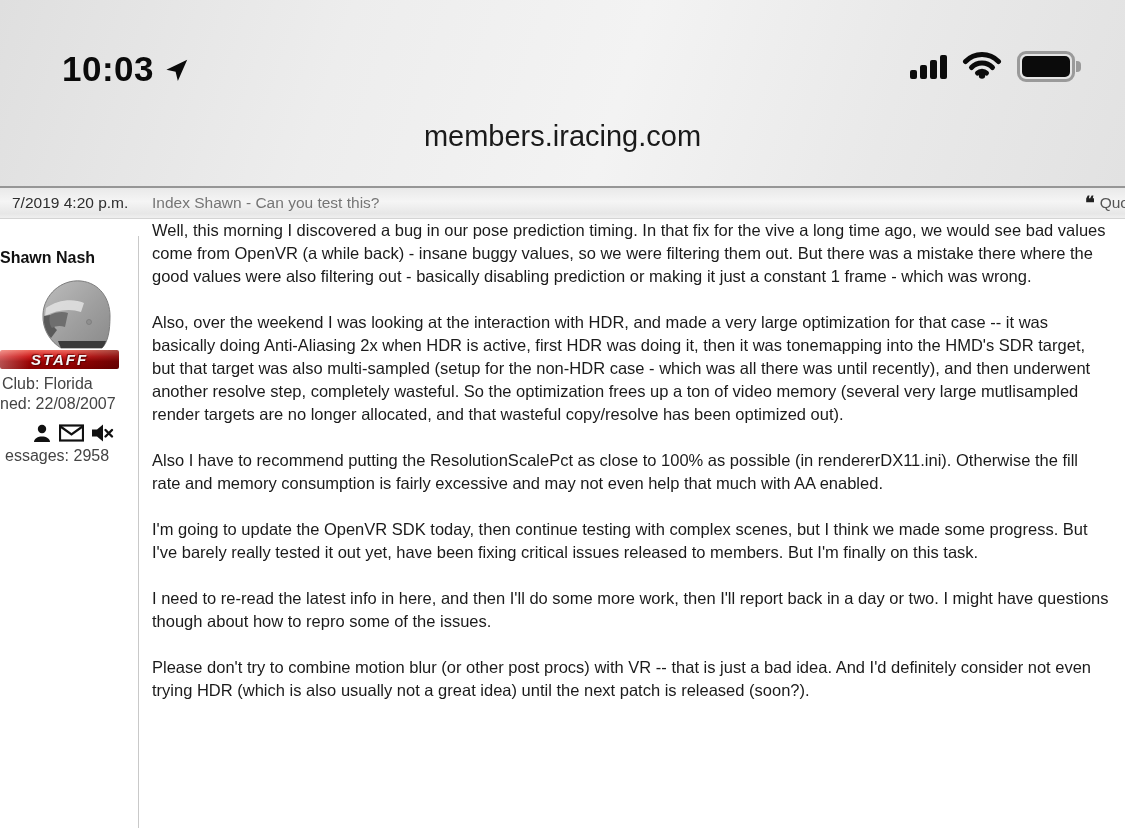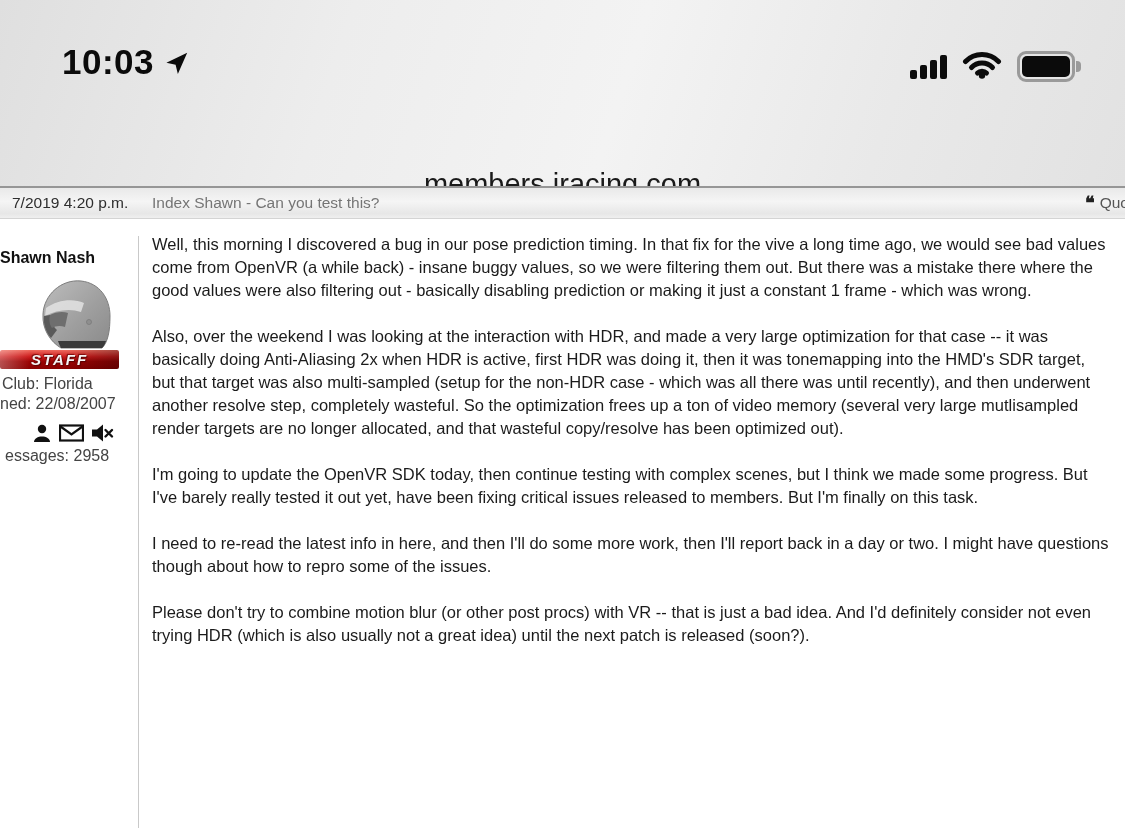--- a/index.html
+++ b/index.html
@@ -8,41 +8,41 @@
     width:1125px; height:828px; overflow:hidden; position:relative;
     background:#ffffff; font-family:"Liberation Sans", sans-serif;
   }
 
   
   .top-chrome {
     position:absolute; top:0; left:0; width:1125px; height:186px;
     background:linear-gradient(108deg,#dfdfdf 0%,#ededed 30%,#f3f3f3 55%,#e9e9e9 78%,#e2e2e2 100%);
   }
   .status-time {
-    position:absolute; left:62px; top:42px; font-size:35px; font-weight:700;
+    position:absolute; left:62px; top:49px; font-size:35px; font-weight:700;
     color:#0b0b0b; letter-spacing:0.5px; display:flex; align-items:center; gap:9px;
   }
   .loc-arrow { display:inline-flex; margin-top:2px; }
   .status-icons {
     position:absolute; right:44px; top:50px; display:flex; align-items:center; gap:15px;
   }
   .sig-bars { display:flex; align-items:flex-end; gap:3px; height:24px; }
   .sig-bars i { display:block; width:7px; background:#0b0b0b; border-radius:2px; }
   .sig-bars i:nth-child(1){height:9px;} .sig-bars i:nth-child(2){height:14px;}
   .sig-bars i:nth-child(3){height:19px;} .sig-bars i:nth-child(4){height:24px;}
   .battery { position:relative; width:64px; height:31px; }
   .battery .shell { position:absolute; left:0; top:0; width:58px; height:31px;
     border:3px solid #9a9a9a; border-radius:9px; }
   .battery .fill { position:absolute; left:5px; top:5px; width:48px; height:21px;
     background:#0b0b0b; border-radius:5px; }
   .battery .nub { position:absolute; right:0; top:10px; width:5px; height:11px;
     background:#9a9a9a; border-radius:0 4px 4px 0; }
   .url-title {
     position:absolute; left:0; top:120px; width:1125px; text-align:center;
-    font-size:29px; color:#1a1a1a; font-weight:400;margin-top:48px;
+    font-size:29px; color:#1a1a1a; font-weight:400;
   }
 
   
   .thread-header {
     position:absolute; top:186px; left:0; width:1125px; height:33px;
     border-top:2px solid #969696; border-bottom:1px solid #d4d4d4;
     background:linear-gradient(180deg,#e9e9e9 0%,#f5f5f5 45%,#e7e7e7 85%,#efefef 100%);
   }
   .header-date {
     position:absolute; left:0; top:0; height:100%; display:flex; align-items:center;
@@ -74,21 +74,21 @@
     text-shadow:1px 1px 1px #5a0000, -1px -1px 1px #7a0a0a;
   }
   .side-line { position:absolute; font-size:16px; color:#444; white-space:nowrap; }
   .side-club { left:2px; top:139px; }
   .side-joined { left:0px; top:159px; }
   .side-msgs { left:5px; top:179px;margin-top:32px; }
   .side-icons { position:absolute; left:33px; top:188px; display:flex; align-items:center; gap:8px; }
   .side-icons .ic { display:inline-flex; cursor:pointer; }
 
   .post-body {
-    position:absolute; left:152px; top:0; width:958px; padding-top:14px;
+    position:absolute; left:152px; top:0; width:958px; padding-top:0;
     font-size:16.5px; line-height:23px; color:#1b1b1b;
   }
   .post-body p { margin:0 0 23px 0; }
 </style>
 </head>
 <body>
 
 <div class="top-chrome">
   <div class="status-time">
     <span>10:03</span>
@@ -178,18 +178,19 @@
           <path d="M0 5.5 L5 5.5 L11 0.5 L11 17.5 L5 12.5 L0 12.5 Z" fill="#111"></path>
           <path d="M13.5 6 L20 12.5 M20 6 L13.5 12.5" stroke="#111" stroke-width="2.4" stroke-linecap="round"></path>
         </svg>
       </span>
     </div>
   </div>
 
   <div class="post-body">
     <p>Well, this morning I discovered a bug in our pose prediction timing. In that fix for the vive a long time ago, we would see bad values come from OpenVR (a while back) - insane buggy values, so we were filtering them out. But there was a mistake there where the good values were also filtering out - basically disabling prediction or making it just a constant 1 frame - which was wrong.</p>
     <p>Also, over the weekend I was looking at the interaction with HDR, and made a very large optimization for that case -- it was basically doing Anti-Aliasing 2x when HDR is active, first HDR was doing it, then it was tonemapping into the HMD's SDR target, but that target was also multi-sampled (setup for the non-HDR case - which was all there was until recently), and then underwent another resolve step, completely wasteful. So the optimization frees up a ton of video memory (several very large mutlisampled render targets are no longer allocated, and that wasteful copy/resolve has been optimized out).</p>
+    <p>Also I have to recommend putting the ResolutionScalePct as close to 100% as possible (in rendererDX11.ini). Otherwise the fill rate and memory consumption is fairly excessive and may not even help that much with AA enabled.</p>
     <p>I'm going to update the OpenVR SDK today, then continue testing with complex scenes, but I think we made some progress. But I've barely really tested it out yet, have been fixing critical issues released to members. But I'm finally on this task.</p>
     <p>I need to re-read the latest info in here, and then I'll do some more work, then I'll report back in a day or two. I might have questions though about how to repro some of the issues.</p>
     <p>Please don't try to combine motion blur (or other post procs) with VR -- that is just a bad idea. And I'd definitely consider not even trying HDR (which is also usually not a great idea) until the next patch is released (soon?).</p>
   </div>
 
 </div>
 
 </body></html>

